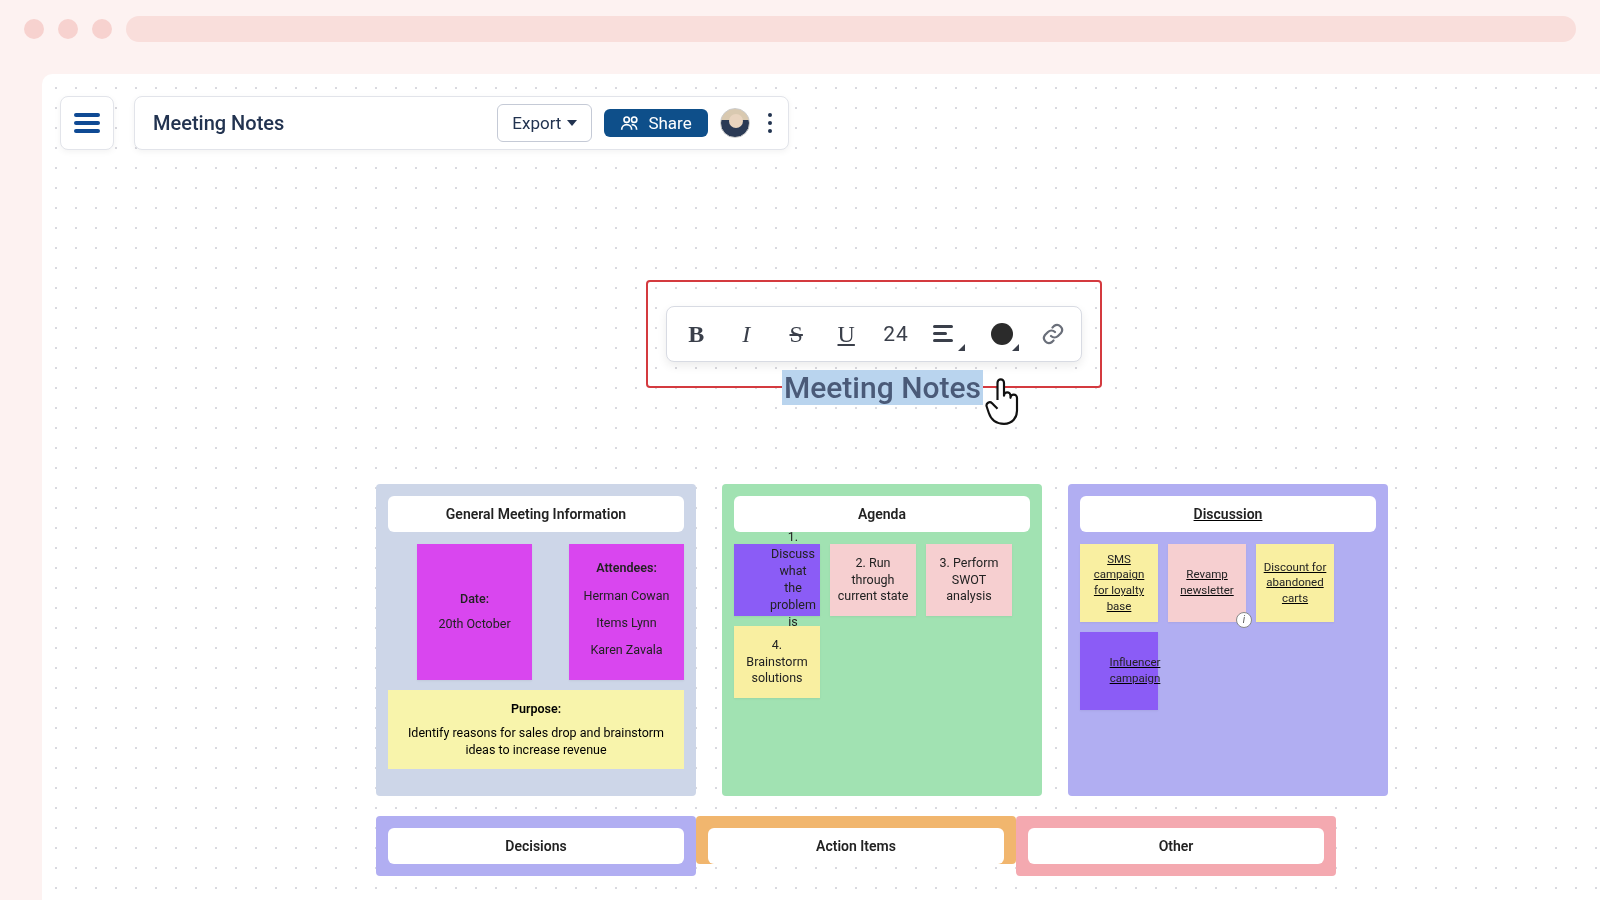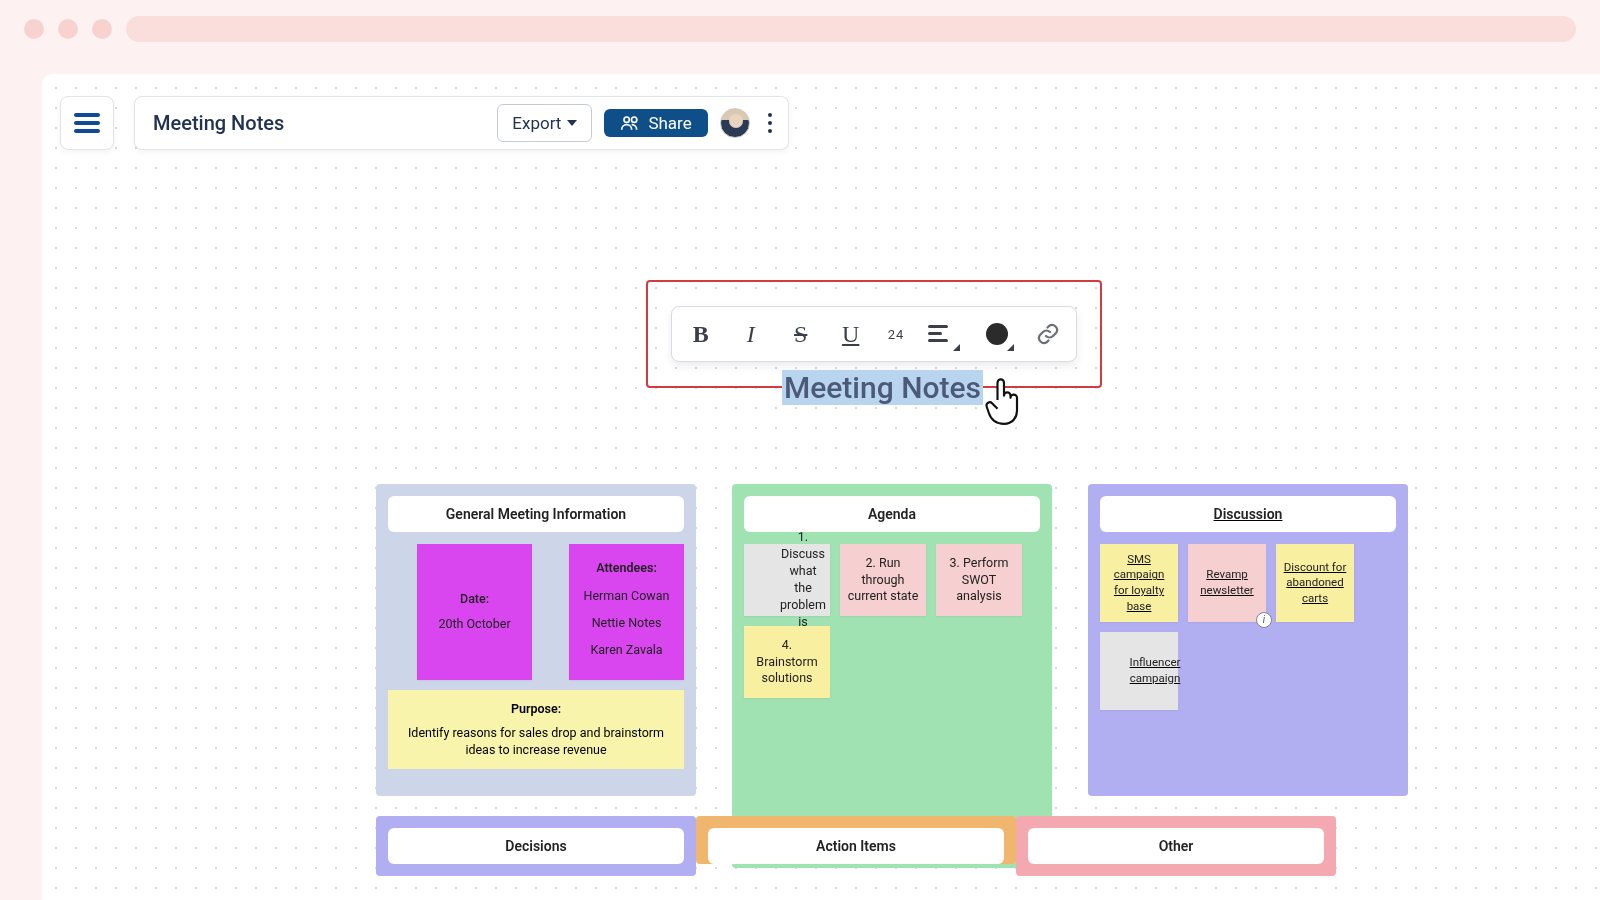--- a/index.html
+++ b/index.html
@@ -133,21 +133,21 @@
     font-family: Georgia, serif;
     font-size: 24px;
     color:#3a3f4a;
     width:26px;
     text-align:center;
     line-height:1;
   }
   .tb-italic { font-style: italic; }
   .tb-strike { text-decoration: line-through; }
   .tb-underline { text-decoration: underline; }
-  .tb-size { font-family: inherit; font-size:13px; color:#3a3f4a; letter-spacing:1px;}
+  .tb-size { font-family: inherit; font-size:21px; color:#3a3f4a; letter-spacing:1px;}
   .tb-align {
     width:22px; height:18px; position:relative;
   }
   .tb-align span{position:absolute;left:0;height:2.5px;background:#3a3f4a;border-radius:2px;}
   .tb-align .l1{width:20px;top:0;}
   .tb-align .l2{width:14px;top:7px;}
   .tb-align .l3{width:20px;top:14px;}
   .tb-align-wrap{position:relative;width:30px;height:30px;display:flex;align-items:center;justify-content:flex-start;}
   .tb-align-corner{position:absolute;right:-2px;bottom:-2px;width:0;height:0;border-left:7px solid transparent;border-bottom:7px solid #3a3f4a;}
   .tb-color-wrap{position:relative;width:30px;height:30px;display:flex;align-items:center;justify-content:center;}
@@ -171,39 +171,39 @@
     position:absolute;
     left: 940px; top: 300px;
     width:44px;height:52px;
   }
 
   
   .boards {
     position:absolute;
     left: 334px; top: 410px;
     display:flex;
-    gap: 36px;
+    gap: 26px;
   }
   .panel {
     width: 320px;
     border-radius: 4px;
     padding: 12px;
   }
   .panel-header {
     background:#fff;
     border-radius:6px;
     text-align:center;
     font-size:14px;
     font-weight:600;
     color:#222;
     padding: 10px 8px;
     margin-bottom: 12px;
   }
   .p-blue { background:#cdd6e8; height: 312px;}
-  .p-green { background:#a1e2b2; height:384px;}
+  .p-green { background:#a1e2b2; height:312px;}
   .p-purple { background:#b1aef2; height:312px;text-decoration:underline;}
   .p-purple2 { background:#b1aef2; height:60px;}
   .p-orange { background:#f1b66e; height:48px;}
   .p-pink  { background:#f4a9b0; height:60px;}
 
   .row2 {
     position:absolute;
     left:334px; top: 742px;
     display:flex; 
   }
@@ -216,21 +216,21 @@
     color:#222;
     display:flex;
     flex-direction:column;
     align-items:center;
     justify-content:center;
     padding:6px;
     line-height:1.35;
     box-shadow: 0 1px 2px rgba(0,0,0,0.06);
   }
   .n-yellow{background:#d946ef;margin-left:29px;}
-  .n-mint{background:#e5e5e5;padding-left:38px;}
+  .n-mint{background:#8b5cf6;padding-left:38px;}
   .n-pink{background:#f6cfd0;}
   .n-yellow2{background:#f9efa1;}
   .blue-inner {
     display:flex; gap:8px;
   }
   .blue-left {
     width:140px; height:136px;
   }
   .blue-right {
     width:140px; height:136px; font-size:12.5px;
@@ -331,21 +331,21 @@
     <div class="panel p-blue">
       <div class="panel-header">General Meeting Information</div>
       <div class="blue-inner">
         <div class="note n-yellow blue-left">
           <div style="font-weight:500;margin-bottom:8px;">Date:</div>
           <div>20th October</div>
         </div>
         <div class="note n-yellow blue-right">
           <div class="hdr">Attendees:</div>
           <div class="nm">Herman Cowan</div>
-          <div class="nm">Nettie Notes</div>
+          <div class="nm">Items Lynn</div>
           <div class="nm">Karen Zavala</div>
         </div>
       </div>
       <div class="purpose-block">
         <div class="purpose-hdr">Purpose:</div>
         <div>Identify reasons for sales drop and brainstorm ideas to increase revenue</div>
       </div>
     </div>
 
     <div class="panel p-green">

